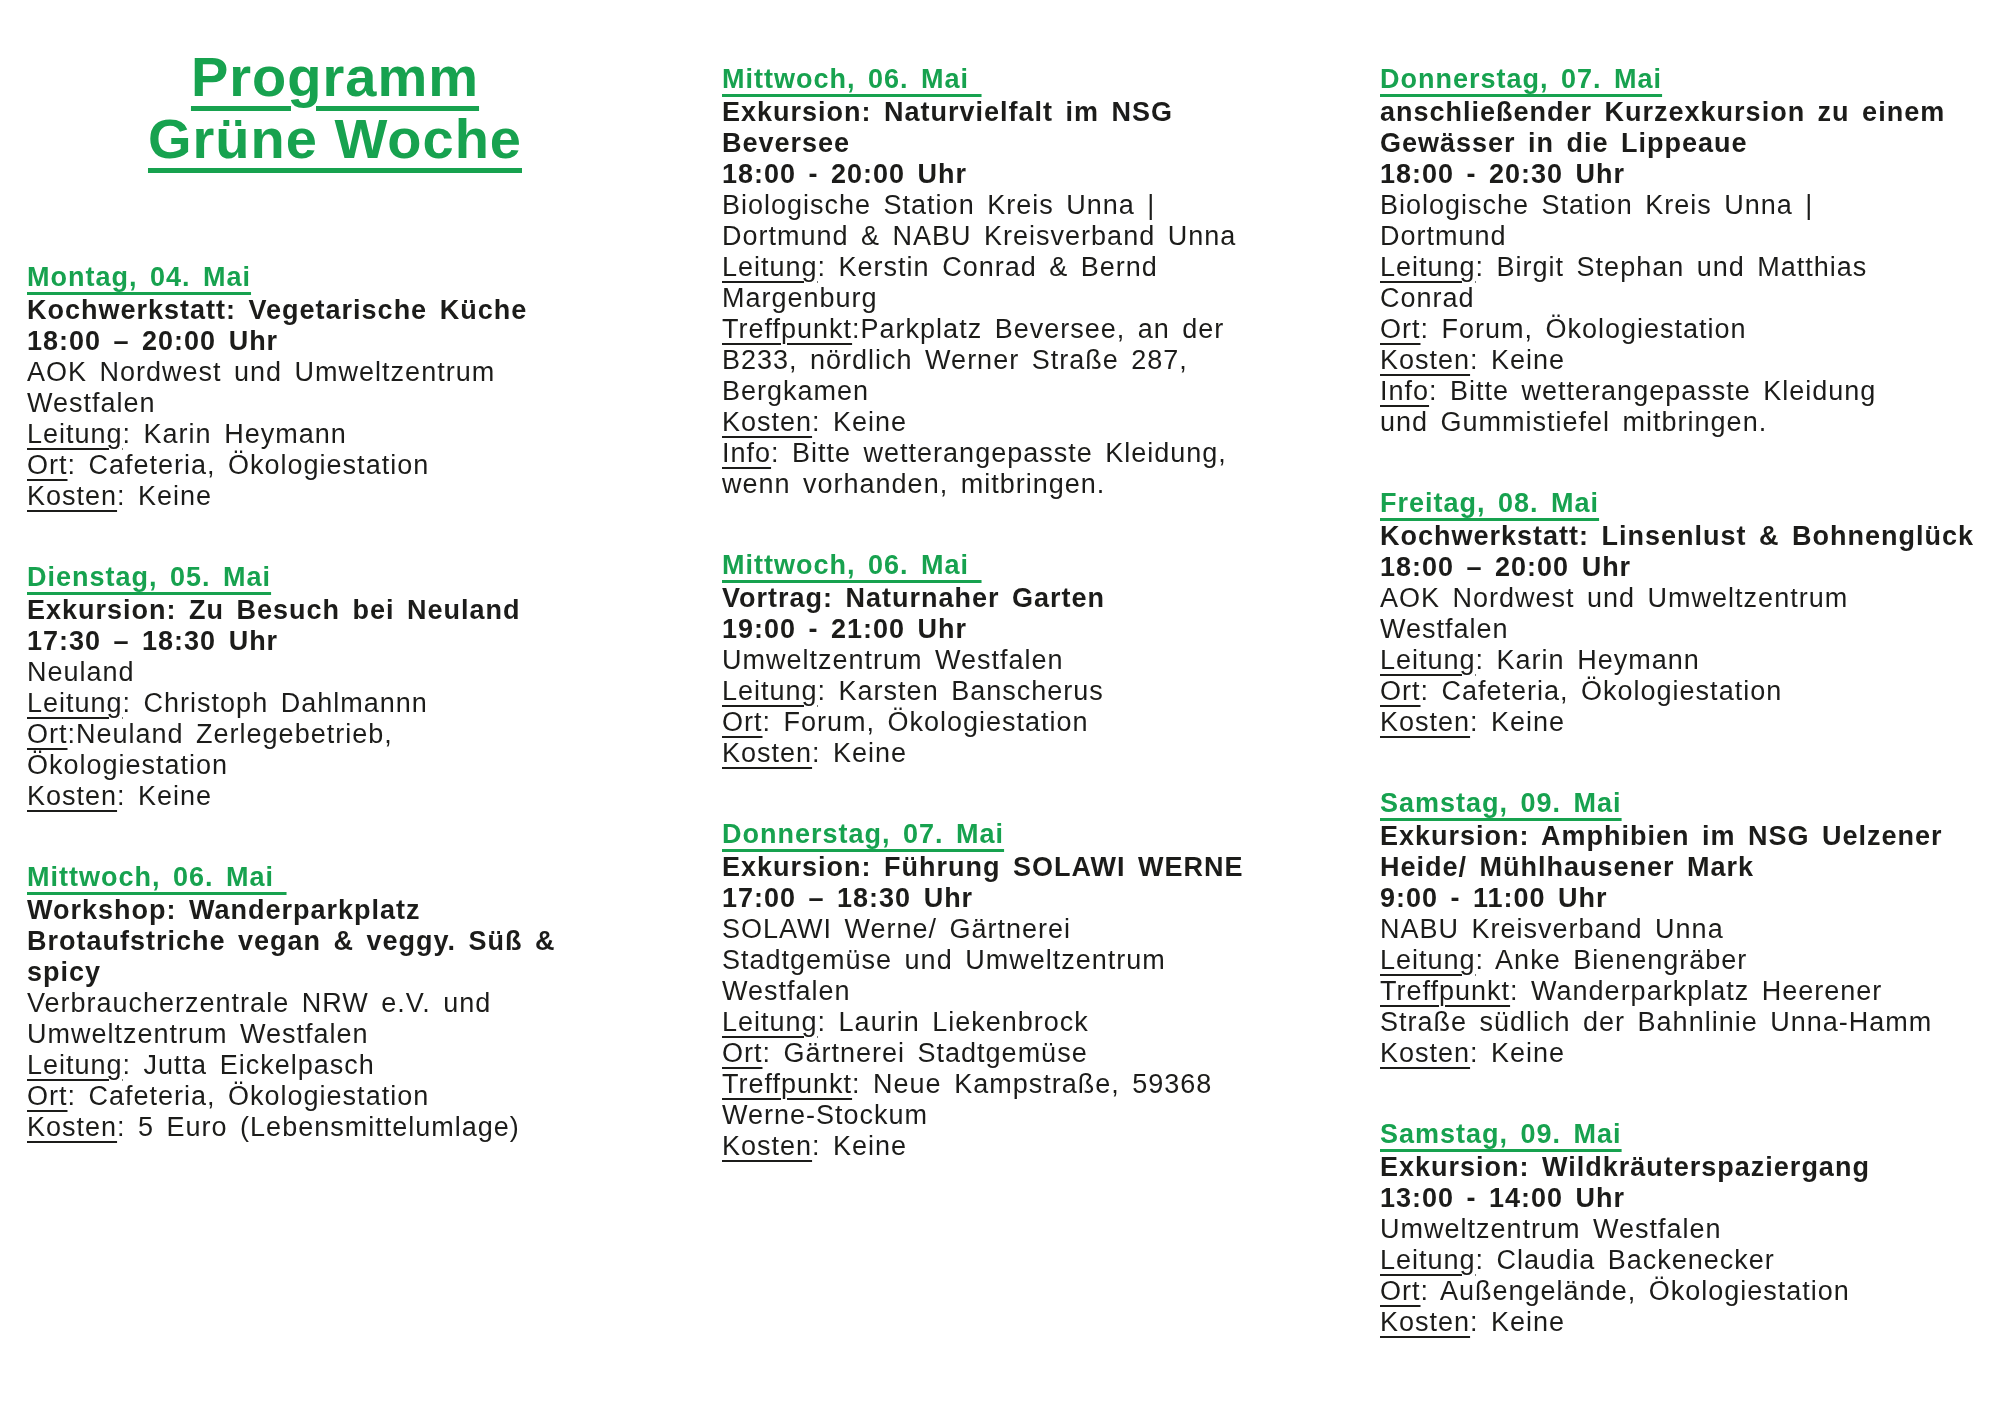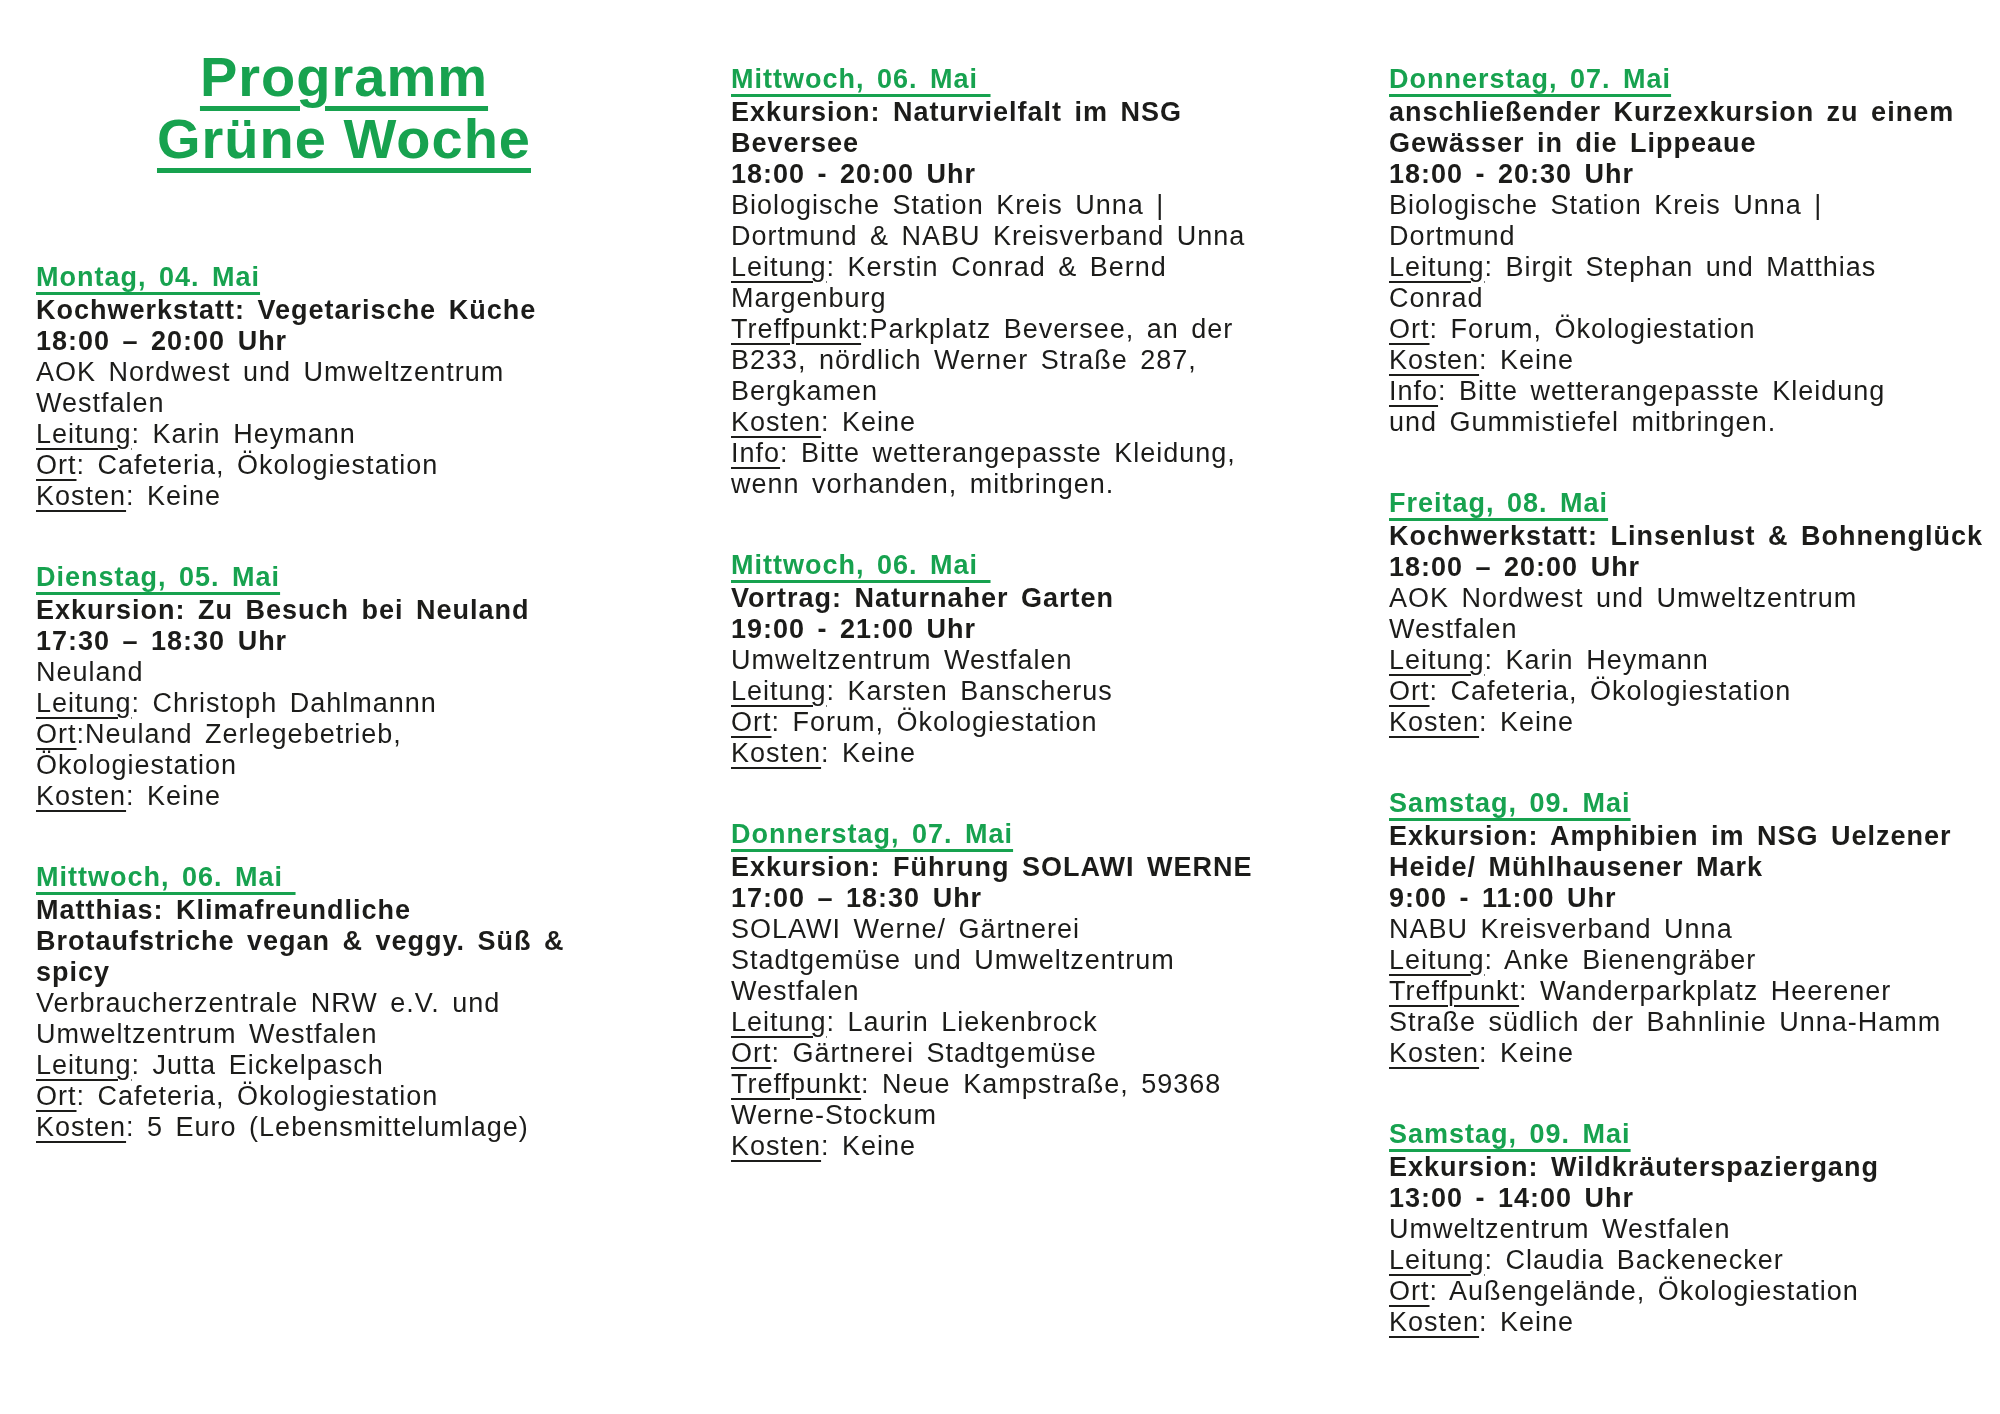--- a/index.html
+++ b/index.html
@@ -13,21 +13,21 @@
     width:2000px;
     height:1414px;
     background:#ffffff;
     overflow:hidden;
     display:flex;
     align-items:flex-start;
     font-family:"Liberation Sans", sans-serif;
     color:var(--text);
   }
   .col{flex:0 0 auto;padding-top:46px;}
-  .col1{margin-left:36px;width:492px;}
+  .col1{margin-left:27px;width:492px;}
   .col2{margin-left:203px;width:540px;padding-top:64px;}
   .col3{margin-left:118px;width:595px;padding-top:64px;}
 
   .title{
     width:560px;
     margin-left:28px;
     margin-bottom:92px;
     text-align:center;
     font-size:56px;
     line-height:62px;
@@ -89,21 +89,21 @@
         <div class="line b">Exkursion: Zu Besuch bei Neuland</div>
         <div class="line b">17:30 – 18:30 Uhr</div>
         <div class="line">Neuland</div>
         <div class="line"><span class="lbl">Leitung</span><span>: Christoph Dahlmannn</span></div>
         <div class="line"><span class="lbl">Ort</span><span>:Neuland Zerlegebetrieb,</span></div>
         <div class="line">Ökologiestation</div>
         <div class="line"><span class="lbl">Kosten</span><span>: Keine</span></div>
       </div>
       <div class="event">
         <div class="date">Mittwoch, 06. Mai&nbsp;</div>
-        <div class="line b">Matthias: Klimafreundliche</div>
+        <div class="line b">Workshop: Wanderparkplatz</div>
         <div class="line b">Brotaufstriche vegan &amp; veggy. Süß &amp;</div>
         <div class="line b">spicy</div>
         <div class="line">Verbraucherzentrale NRW e.V. und</div>
         <div class="line">Umweltzentrum Westfalen</div>
         <div class="line"><span class="lbl">Leitung</span><span>: Jutta Eickelpasch</span></div>
         <div class="line"><span class="lbl">Ort</span><span>: Cafeteria, Ökologiestation</span></div>
         <div class="line"><span class="lbl">Kosten</span><span>: 5 Euro (Lebensmittelumlage)</span></div>
       </div>
     </div>
   <div class="col col2">

